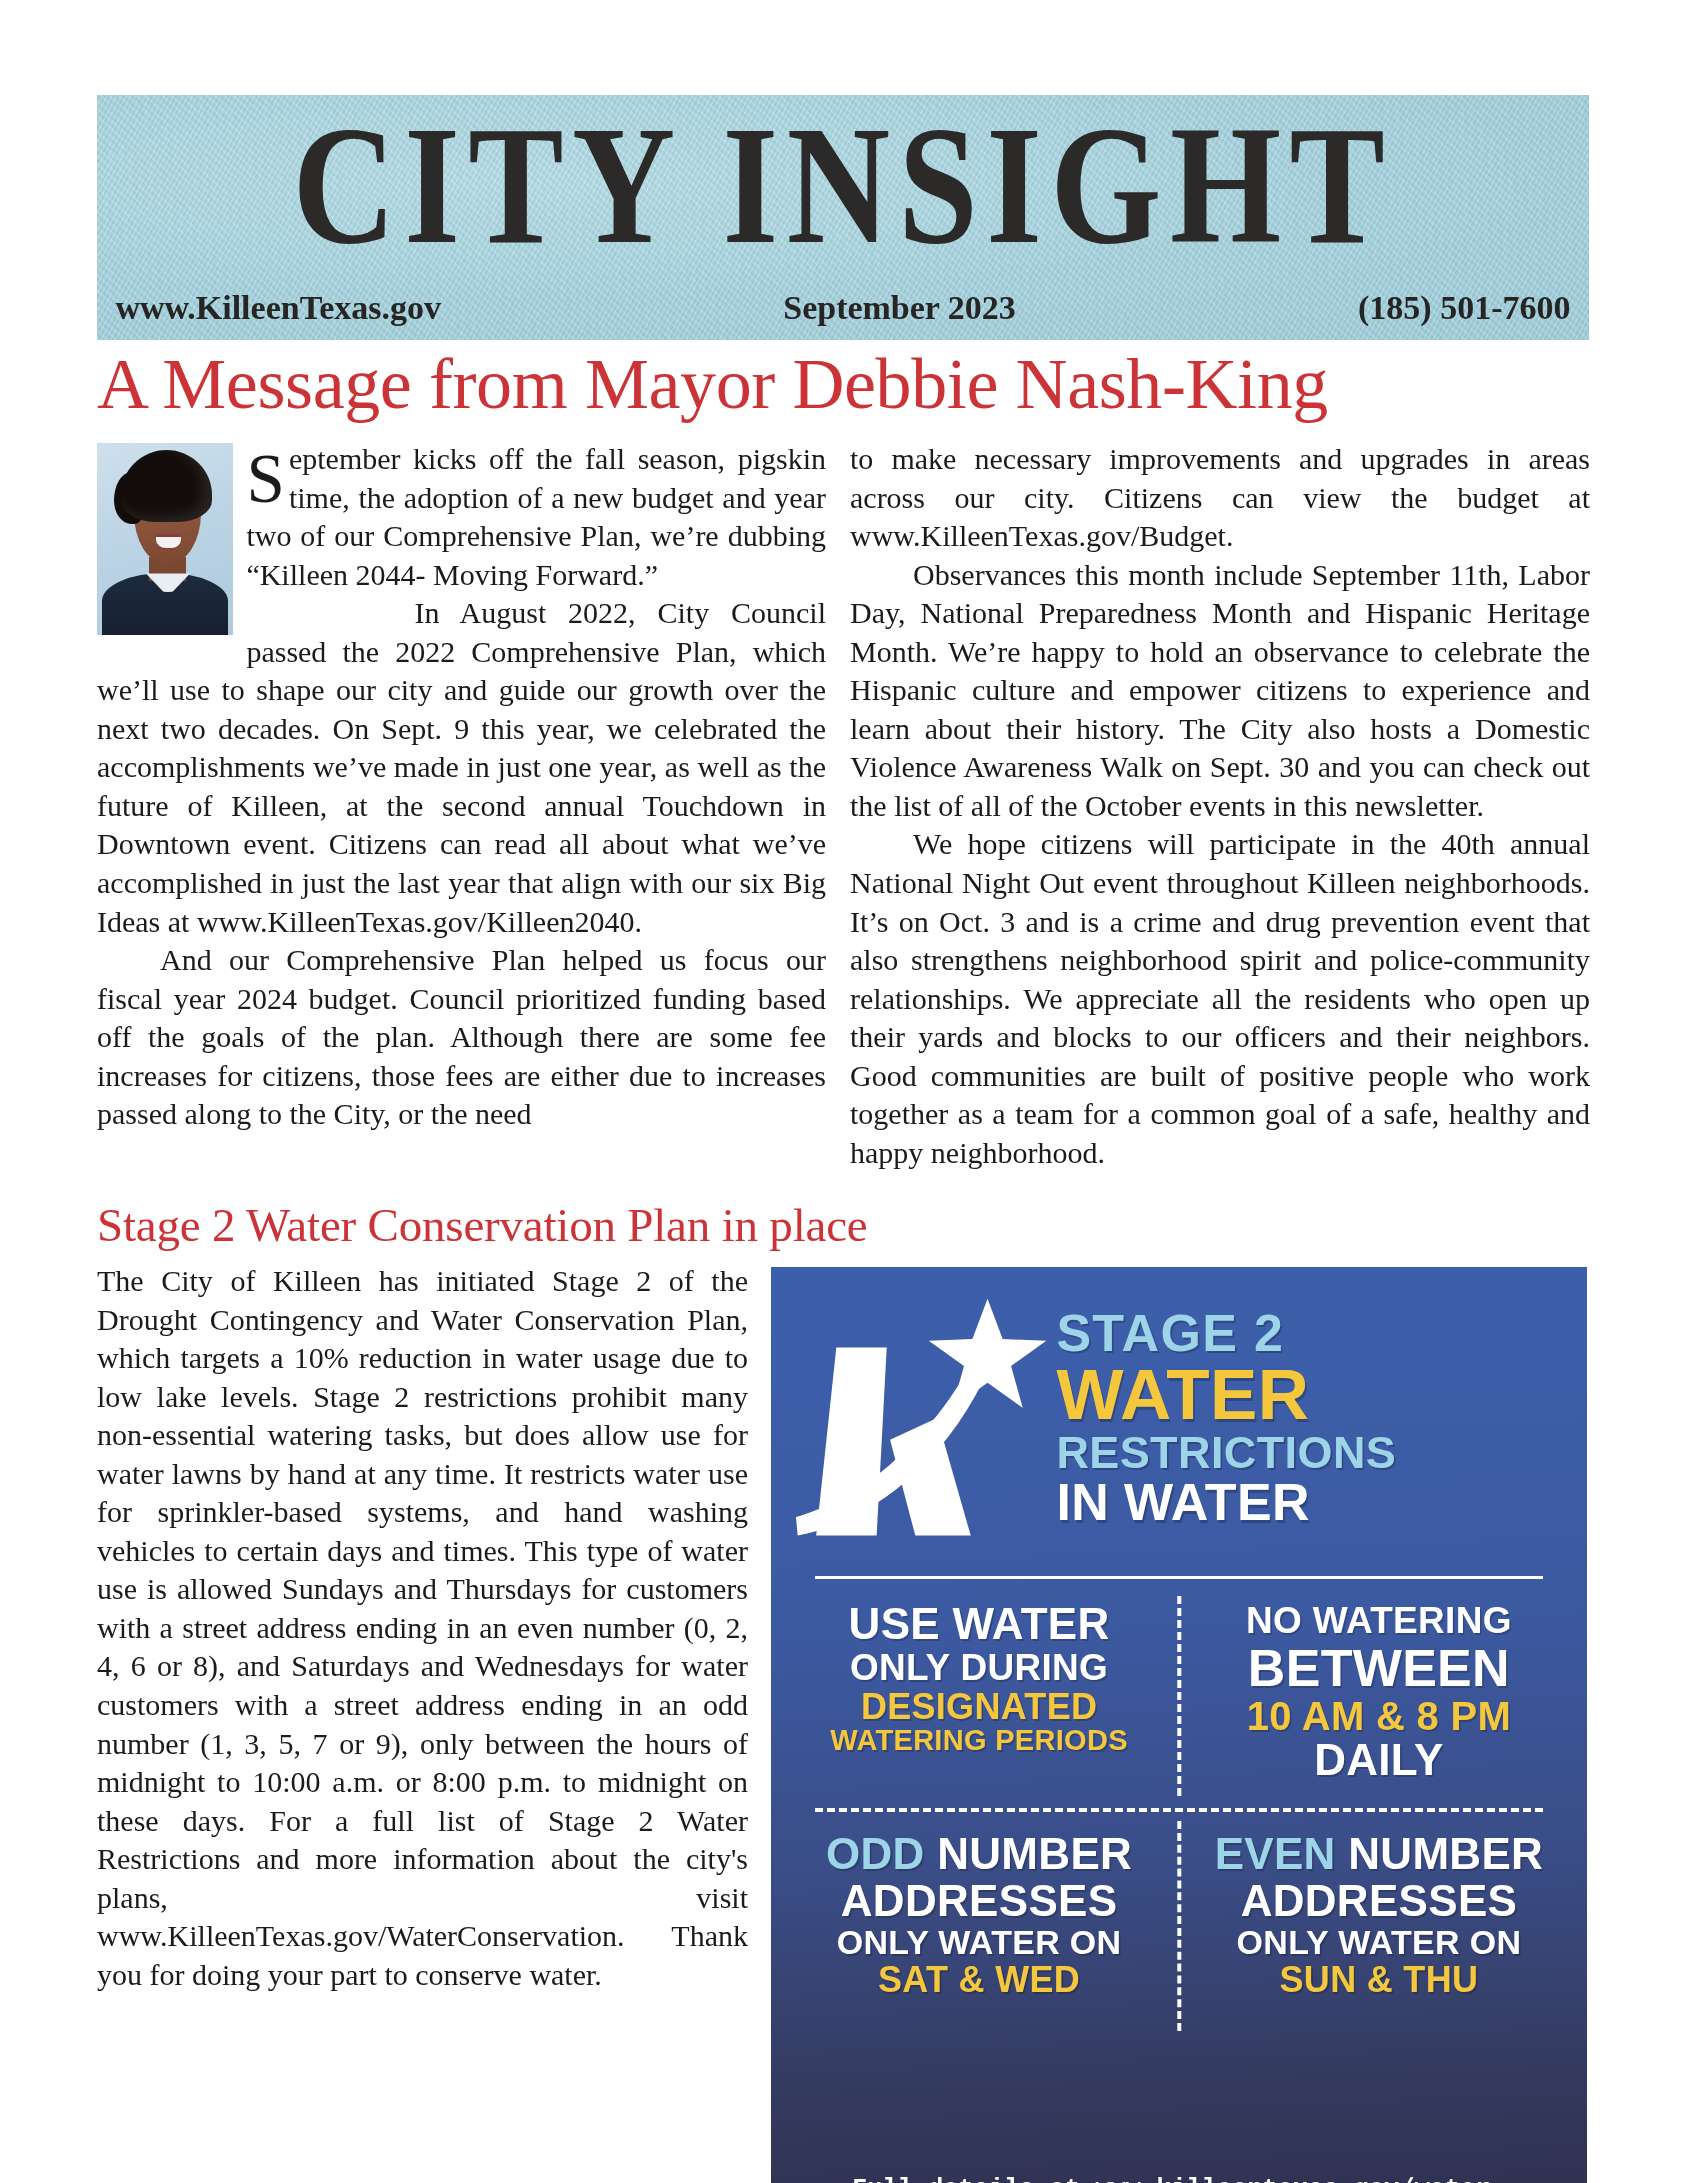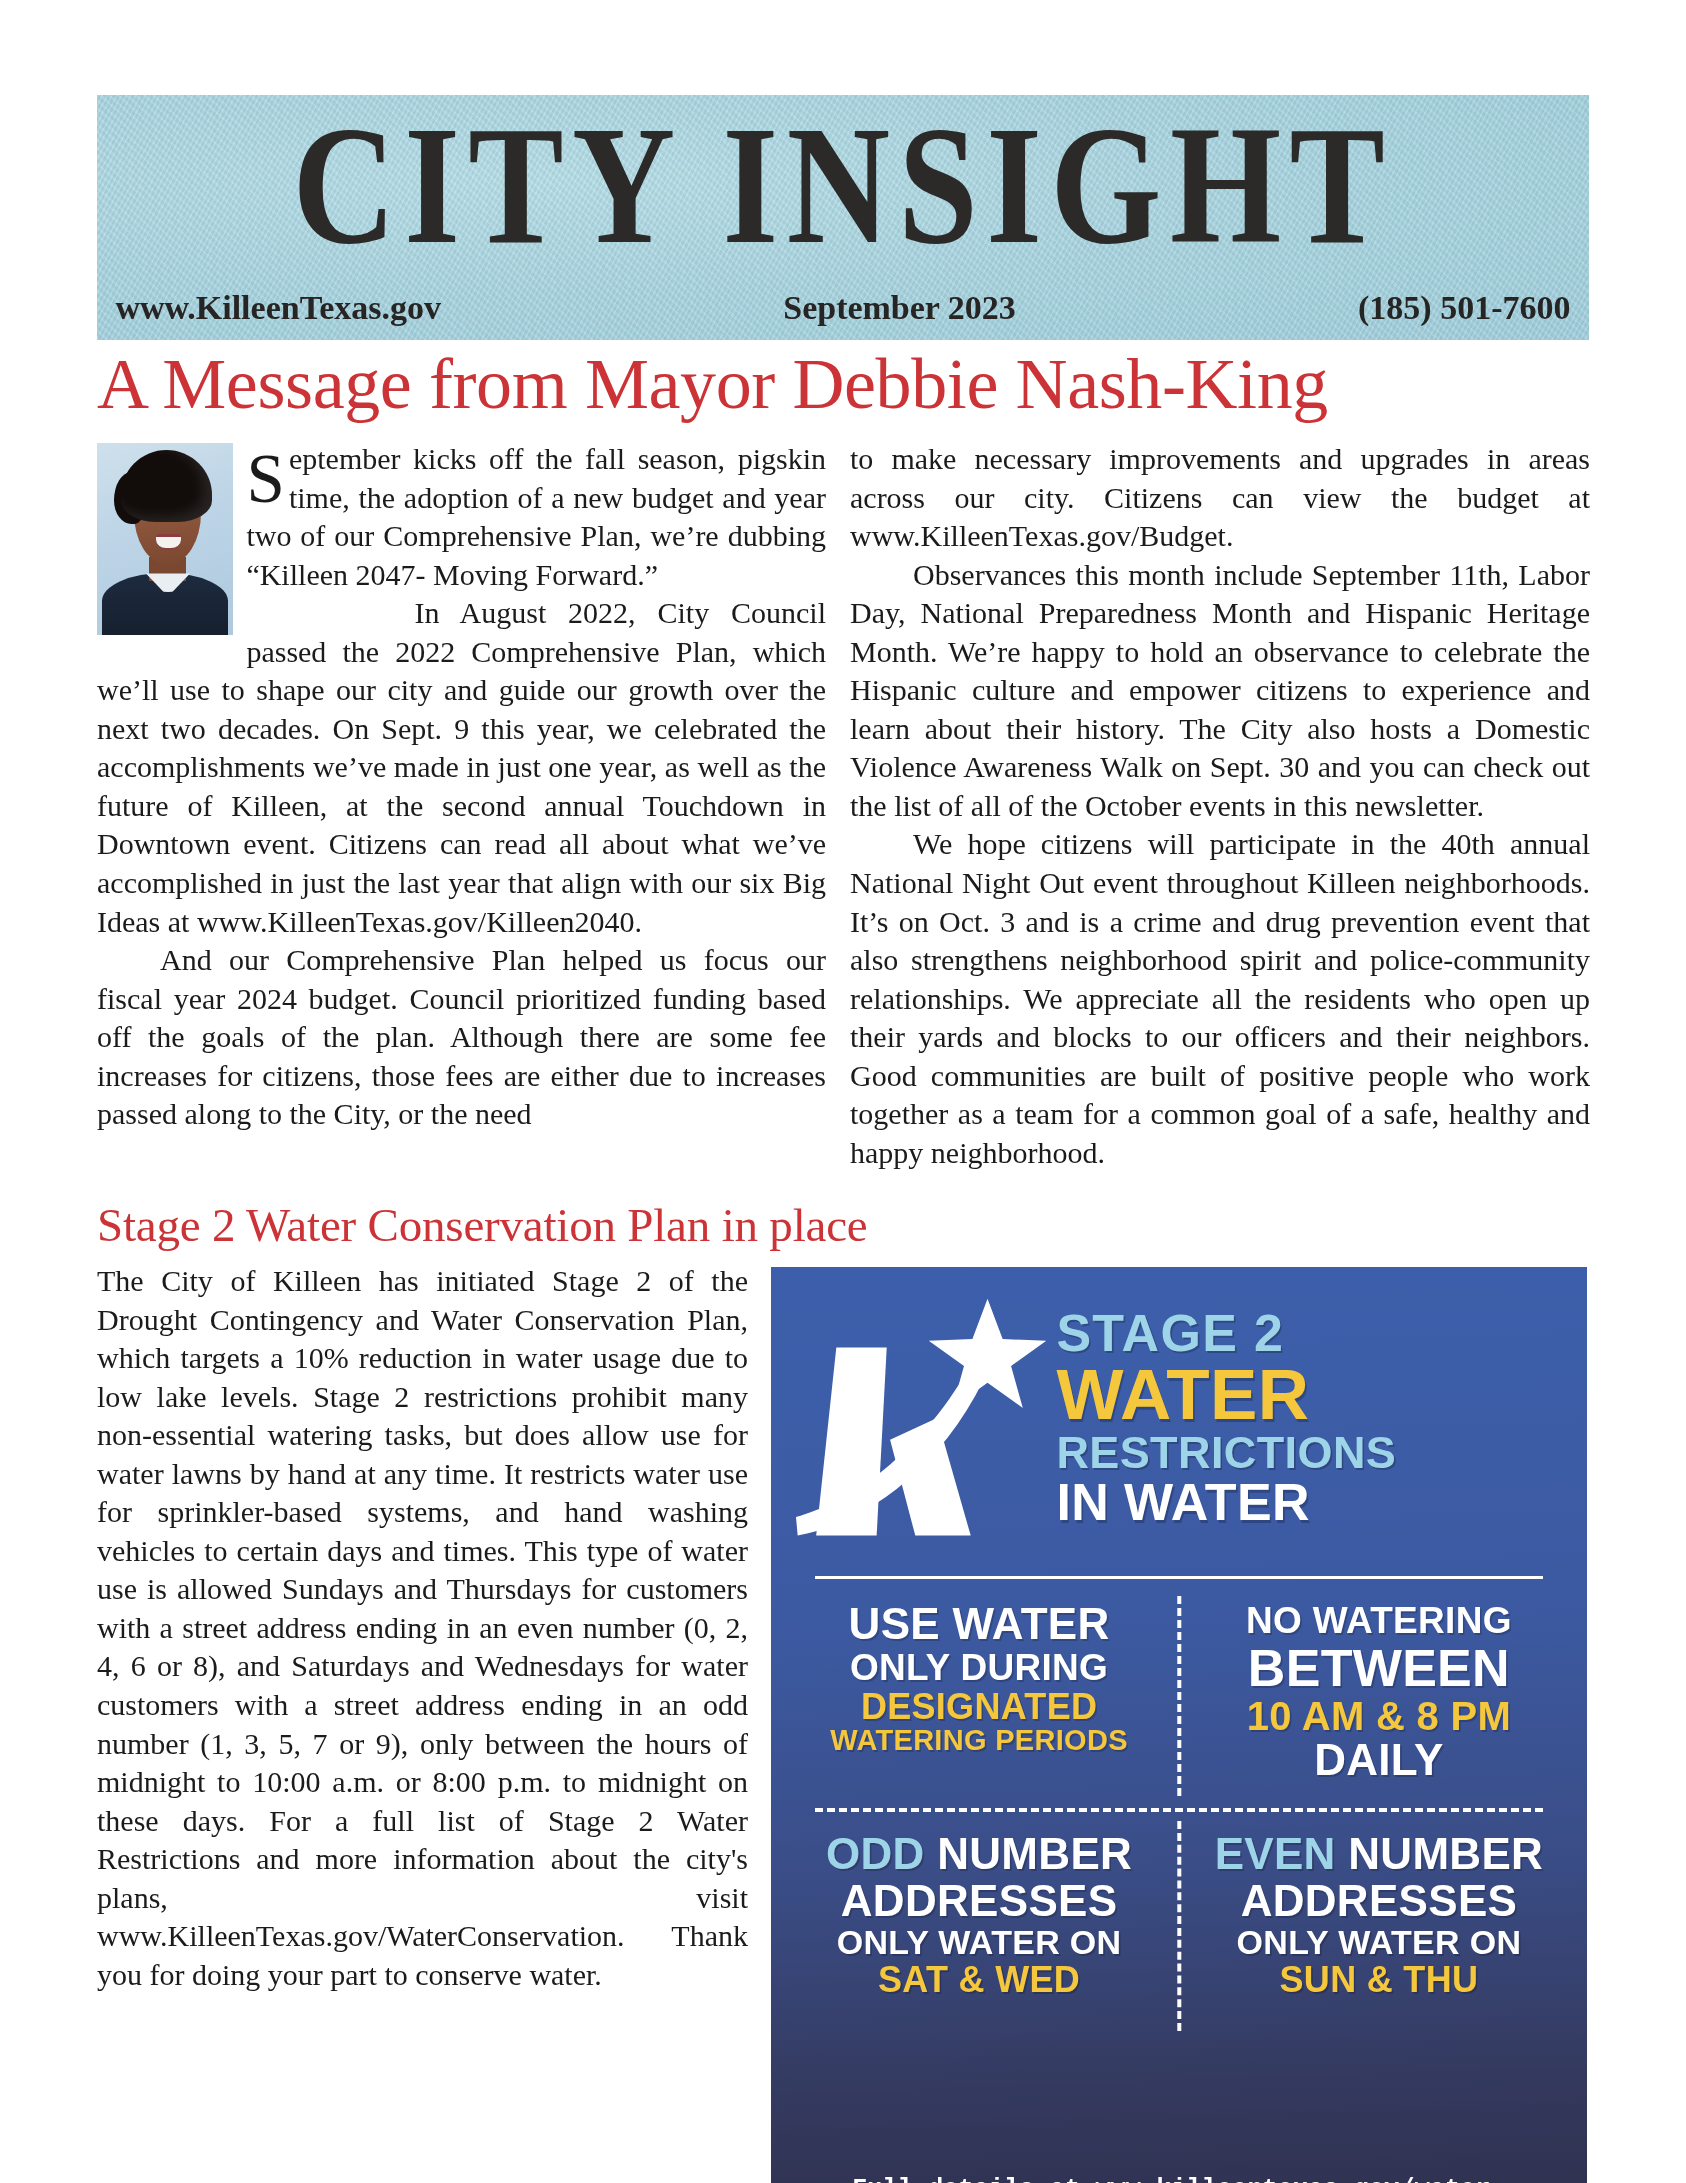--- a/index.html
+++ b/index.html
@@ -349,21 +349,21 @@
     <div class="mp-body"></div>
     <div class="mp-neck"></div>
     <div class="mp-collar"></div>
     <div class="mp-face"></div>
     <div class="mp-eye l"></div>
     <div class="mp-eye r"></div>
     <div class="mp-smile"></div>
     <div class="mp-hair2"></div>
     <div class="mp-hair"></div>
   </div>
-  <p><span class="dropcap">S</span><span>eptember kicks off the fall season, pigskin time, the adoption of a new budget and year two of our Comprehensive Plan, we’re dubbing “Killeen 2047- Moving Forward.”</span></p>
+  <p><span class="dropcap">S</span><span>eptember kicks off the fall season, pigskin time, the adoption of a new budget and year two of our Comprehensive Plan, we’re dubbing “Killeen 2044- Moving Forward.”</span></p>
   <p class="indent-big">In August 2022, City Council passed the 2022 Comprehensive Plan, which we’ll use to shape our city and guide our growth over the next two decades. On Sept. 9 this year, we celebrated the accomplishments we’ve made in just one year, as well as the future of Killeen, at the second annual Touchdown in Downtown event. Citizens can read all about what we’ve accomplished in just the last year that align with our six Big Ideas at www.KilleenTexas.gov/Killeen2040.</p>
   <p class="indent">And our Comprehensive Plan helped us focus our fiscal year 2024 budget. Council prioritized funding based off the goals of the plan. Although there are some fee increases for citizens, those fees are either due to increases passed along to the City, or the need</p>
 </div>
 
 <div class="col col-right">
   <p>to make necessary improvements and upgrades in areas across our city. Citizens can view the budget at www.KilleenTexas.gov/Budget.</p>
   <p class="indent">Observances this month include September 11th, Labor Day, National Preparedness Month and Hispanic Heritage Month. We’re happy to hold an observance to celebrate the Hispanic culture and empower citizens to experience and learn about their history. The City also hosts a Domestic Violence Awareness Walk on Sept. 30 and you can check out the list of all of the October events in this newsletter.</p>
   <p class="indent">We hope citizens will participate in the 40th annual National Night Out event throughout Killeen neighborhoods. It’s on Oct. 3 and is a crime and drug prevention event that also strengthens neighborhood spirit and police-community relationships. We appreciate all the residents who open up their yards and blocks to our officers and their neighbors. Good communities are built of positive people who work together as a team for a common goal of a safe, healthy and happy neighborhood.</p>
 </div>
 

